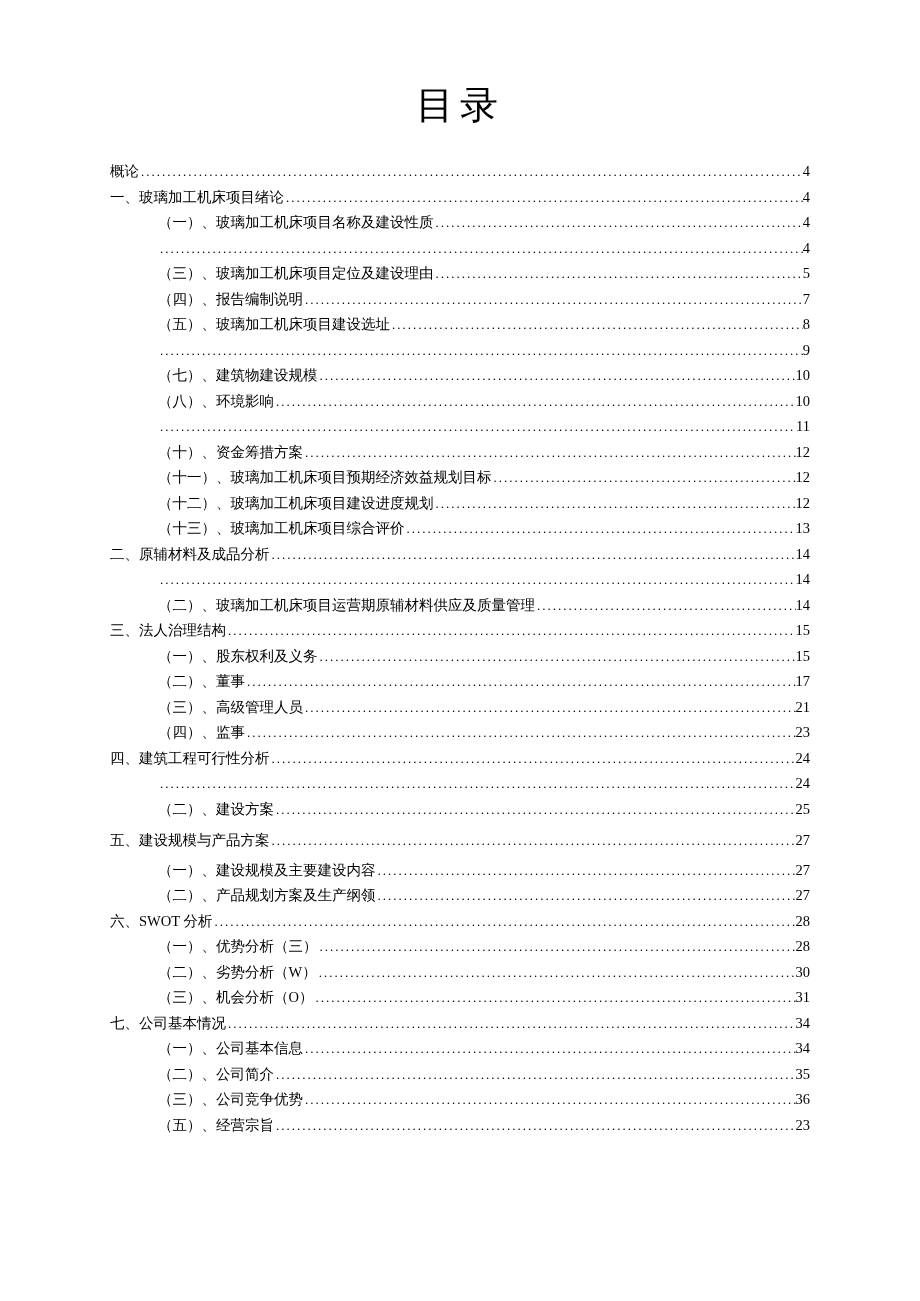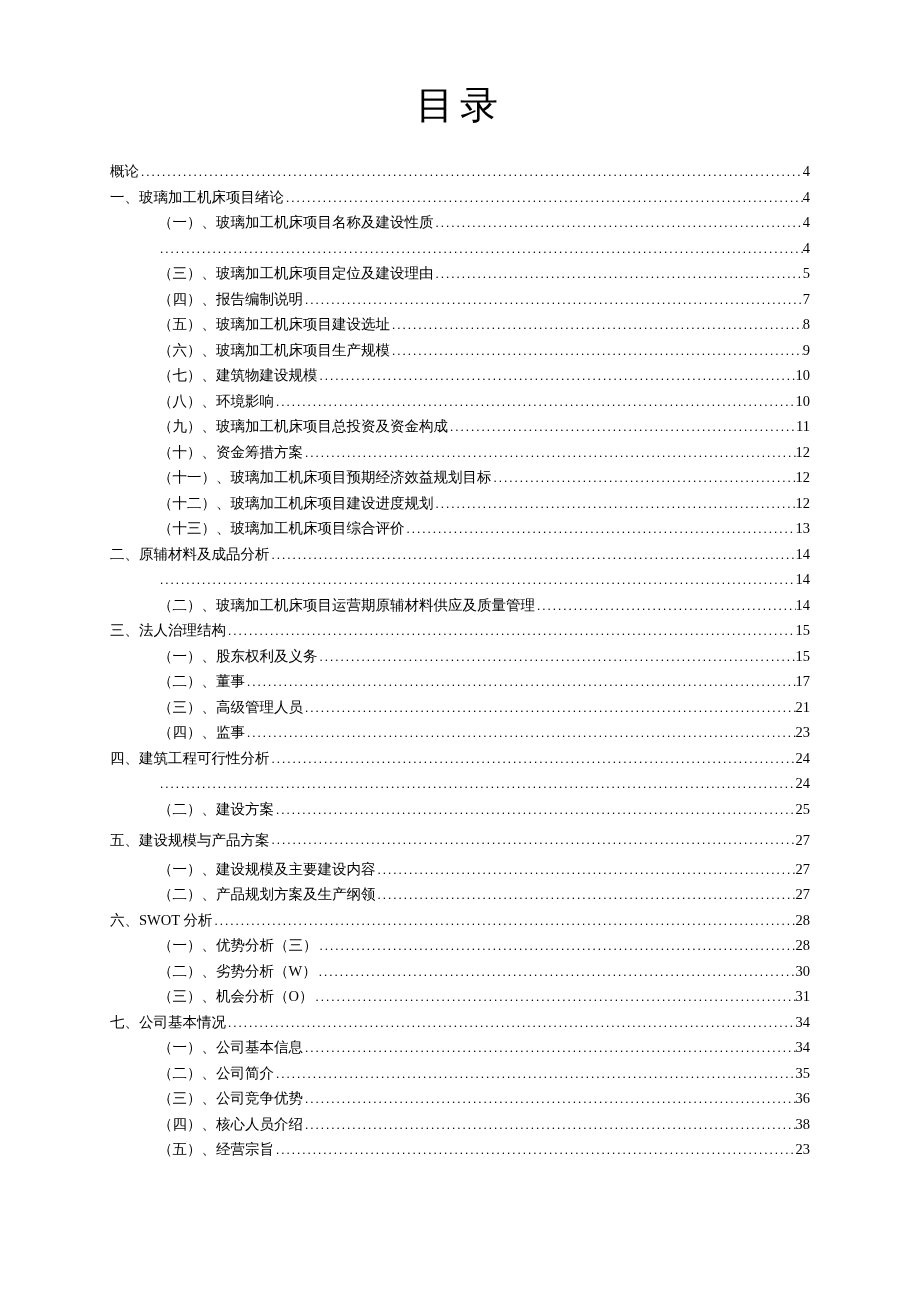--- a/index.html
+++ b/index.html
@@ -44,21 +44,20 @@
   }
   .toc-entry .leader::after {
     content: "..............................................................................................................................................";
   }
   .toc-entry .pageno {
     flex: 0 0 auto;
   }
   .spaced-section {
     margin-top: 6px;
     margin-bottom: 4px;
-    align-items: flex-end;
   }
 </style>
 </head>
 <body>
 
 <div class="page">
   <h1 class="title">目录</h1>
   <div id="toc">
       <div class="toc-entry level1">
         <span class="label">概论</span>
@@ -88,36 +87,34 @@
         <span class="label">（四）、报告编制说明</span>
         <span class="leader"></span>
         <span class="pageno">7</span>
       </div>
       <div class="toc-entry level2">
         <span class="label">（五）、玻璃加工机床项目建设选址</span>
         <span class="leader"></span>
         <span class="pageno">8</span>
       </div>
       <div class="toc-entry level2">
-        <span class="label">（六）、玻璃加工机床项目生产规模</span>
         <span class="leader"></span>
         <span class="pageno">9</span>
       </div>
       <div class="toc-entry level2">
         <span class="label">（七）、建筑物建设规模</span>
         <span class="leader"></span>
         <span class="pageno">10</span>
       </div>
       <div class="toc-entry level2">
         <span class="label">（八）、环境影响</span>
         <span class="leader"></span>
         <span class="pageno">10</span>
       </div>
       <div class="toc-entry level2">
-        <span class="label">（九）、玻璃加工机床项目总投资及资金构成</span>
         <span class="leader"></span>
         <span class="pageno">11</span>
       </div>
       <div class="toc-entry level2">
         <span class="label">（十）、资金筹措方案</span>
         <span class="leader"></span>
         <span class="pageno">12</span>
       </div>
       <div class="toc-entry level2">
         <span class="label">（十一）、玻璃加工机床项目预期经济效益规划目标</span>
@@ -234,25 +231,20 @@
       </div>
       <div class="toc-entry level2">
         <span class="label">（二）、公司简介</span>
         <span class="leader"></span>
         <span class="pageno">35</span>
       </div>
       <div class="toc-entry level2">
         <span class="label">（三）、公司竞争优势</span>
         <span class="leader"></span>
         <span class="pageno">36</span>
-      </div>
-      <div class="toc-entry level2">
-        <span class="label">（四）、核心人员介绍</span>
-        <span class="leader"></span>
-        <span class="pageno">38</span>
       </div>
       <div class="toc-entry level2">
         <span class="label">（五）、经营宗旨</span>
         <span class="leader"></span>
         <span class="pageno">23</span>
       </div>
     </div>
 </div>
 
 </body></html>

